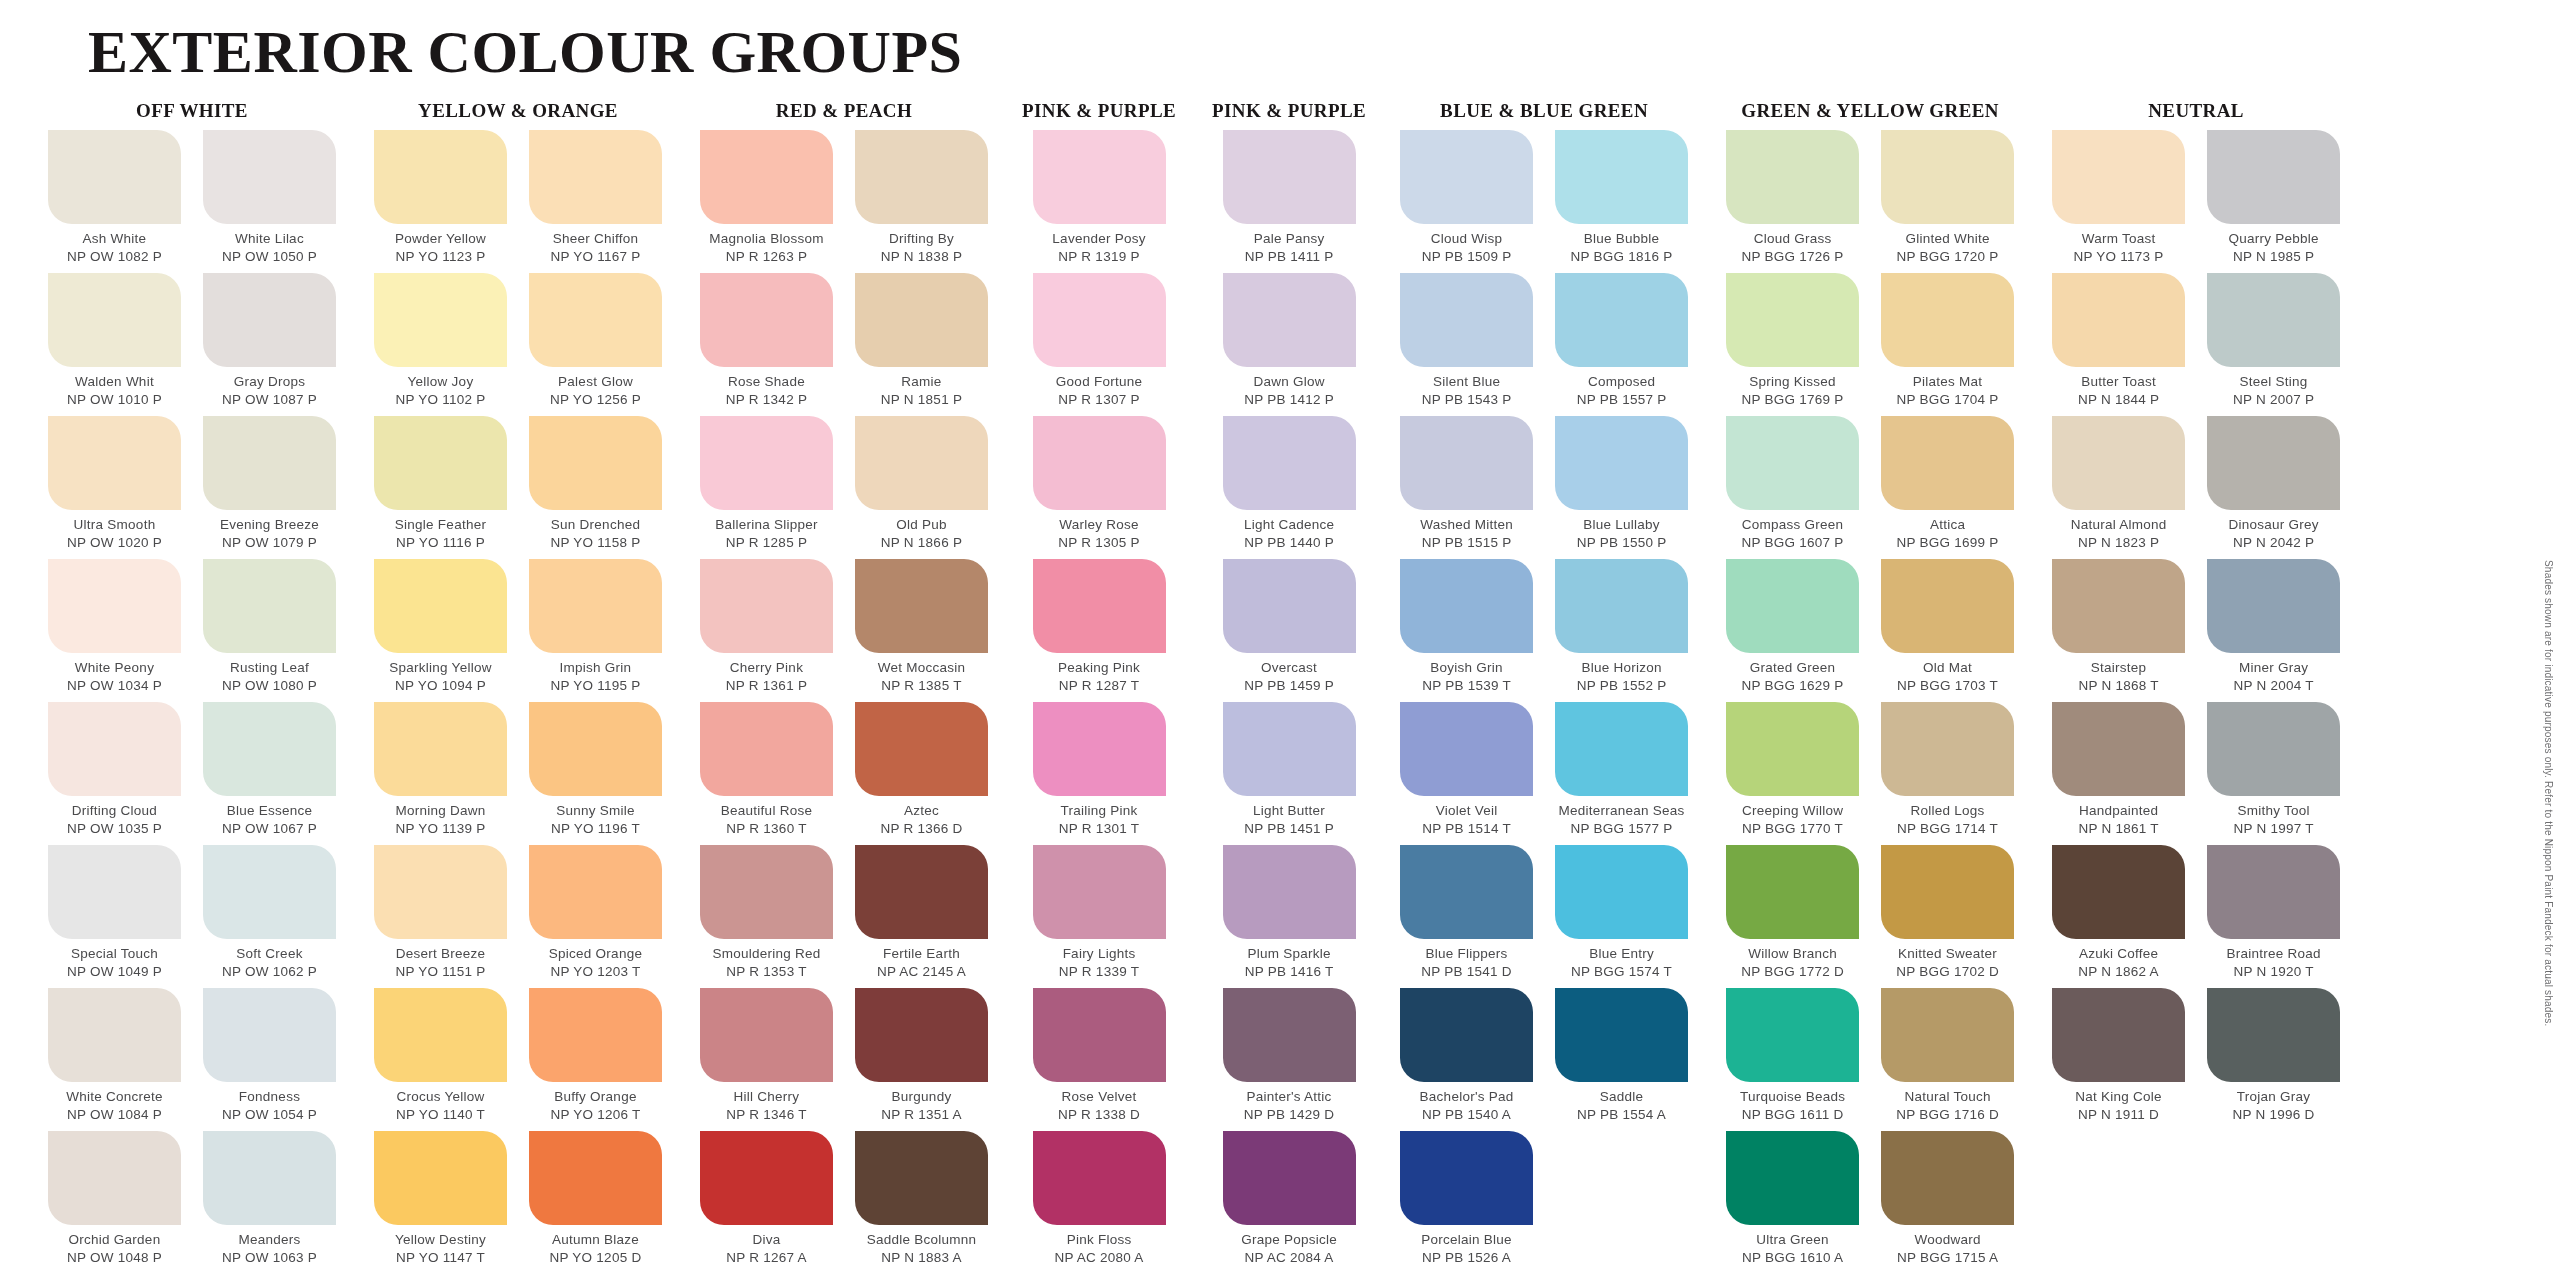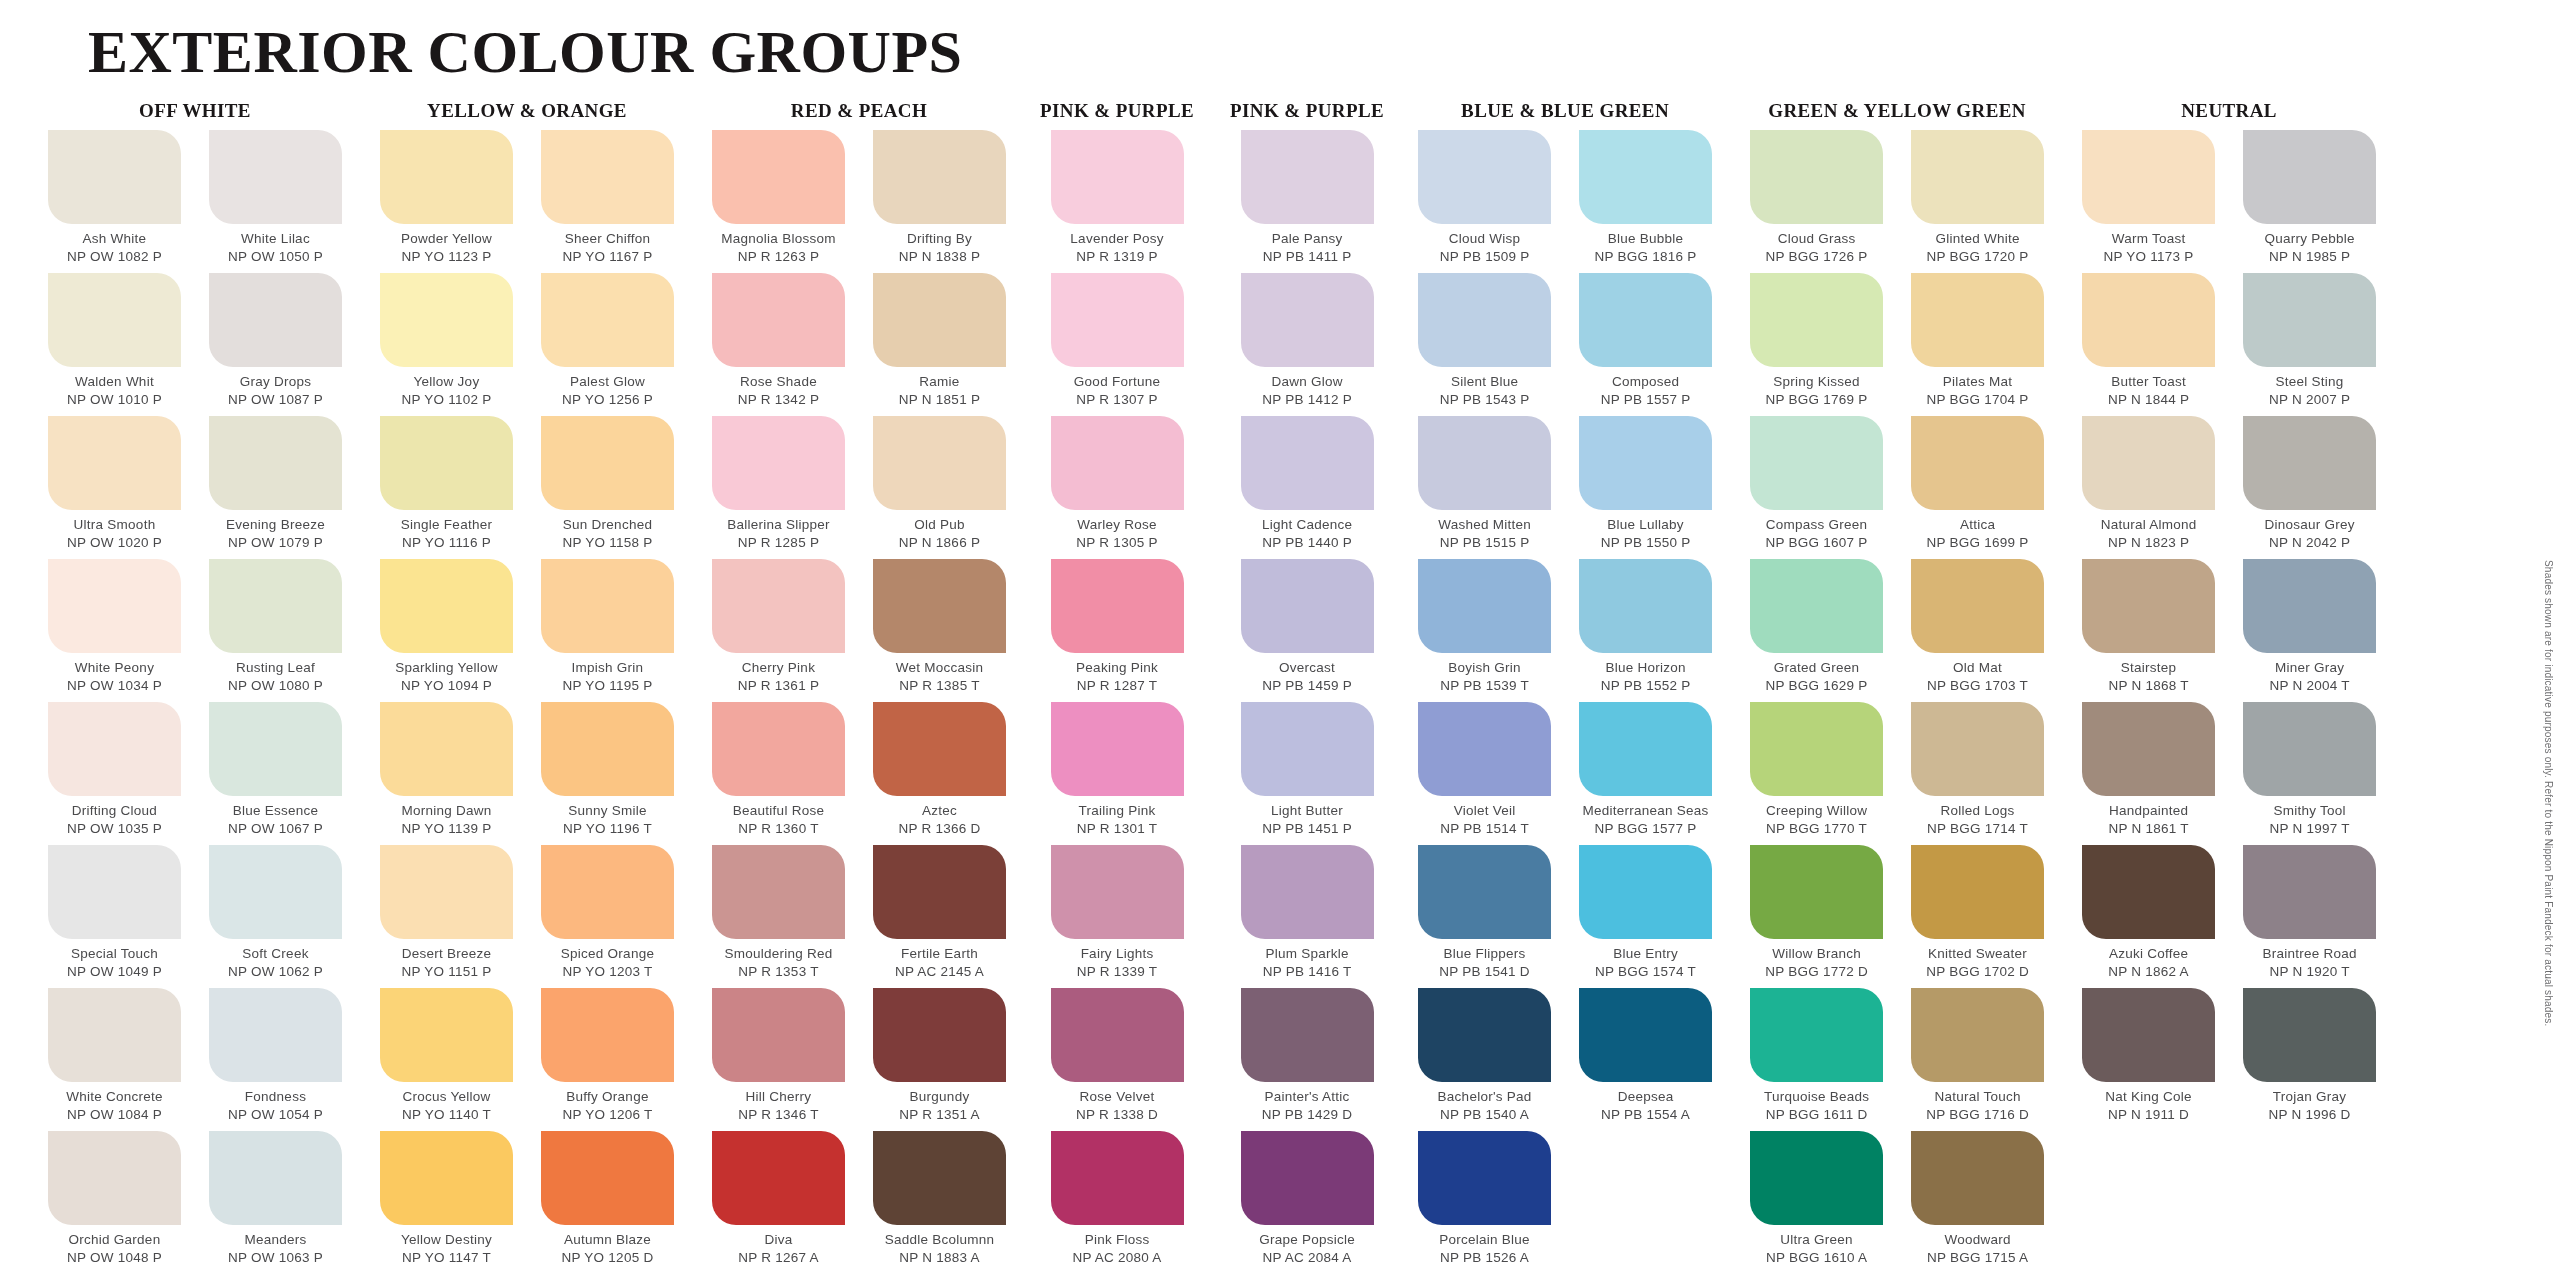--- a/index.html
+++ b/index.html
@@ -41,21 +41,21 @@
     font-weight: 700;
     font-size: 19px;
     letter-spacing: 0.4px;
     color: #1a1718;
     text-align: center;
     height: 30px;
     white-space: nowrap;
   }
   .group-cols {
     display: flex;
-    gap: 20px;
+    gap: 14px;
   }
   .swatch-col {
     display: flex;
     flex-direction: column;
   }
   .swatch-cell {
     width: 141px;
     height: 143px;
     display: flex;
     flex-direction: column;
@@ -528,21 +528,21 @@
               <div class="chip-name">Mediterranean Seas</div>
               <div class="chip-code">NP BGG 1577 P</div>
             </div>
             <div class="swatch-cell">
               <div class="chip" style="background: rgb(76, 191, 223);"></div>
               <div class="chip-name">Blue Entry</div>
               <div class="chip-code">NP BGG 1574 T</div>
             </div>
             <div class="swatch-cell">
               <div class="chip" style="background: rgb(12, 93, 128);"></div>
-              <div class="chip-name">Deepsea</div>
+              <div class="chip-name">Saddle</div>
               <div class="chip-code">NP PB 1554 A</div>
             </div>
           </div>
         </div>
       </div>
       <div class="group" style="margin-right: 30px;">
         <div class="group-title">GREEN &amp; YELLOW GREEN</div>
         <div class="group-cols">
           <div class="swatch-col">
             <div class="swatch-cell">

